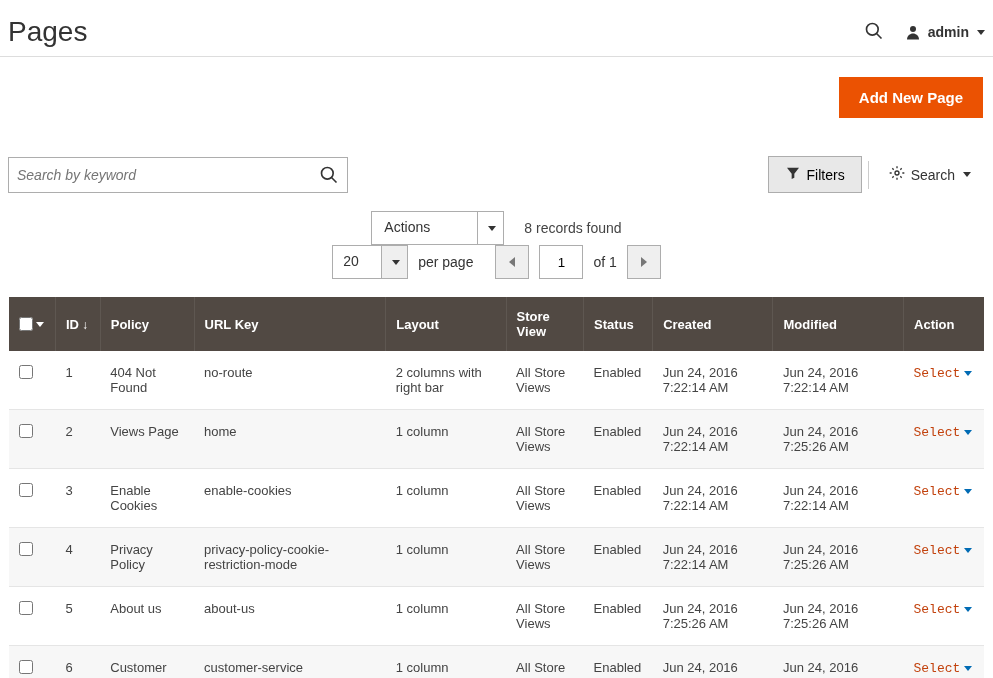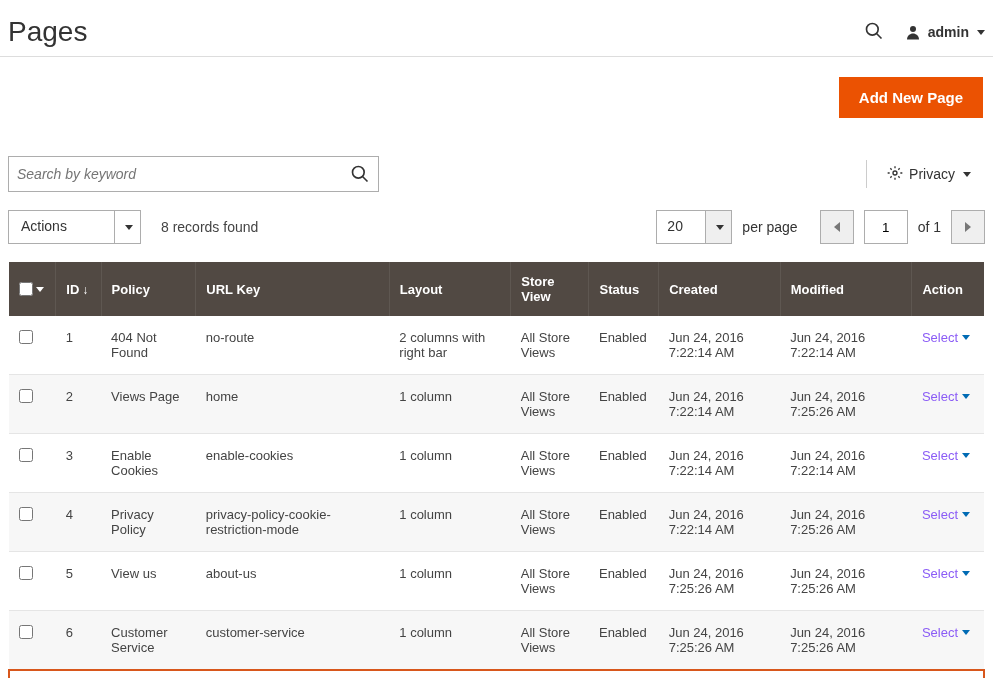--- a/index.html
+++ b/index.html
@@ -7,47 +7,47 @@
   .header { display: flex; justify-content: space-between; align-items: center; padding: 16px 8px 8px 8px; }
   .page-title { font-size: 28px; font-weight: 400; color: #333; }
   .header-right { display: flex; align-items: center; gap: 20px; font-weight: bold; }
   .search-icon svg { width: 20px; height: 20px; }
   .admin-user { display: flex; align-items: center; gap: 6px; cursor: pointer; }
   .admin-user svg.user { width: 18px; height: 18px; }
   .caret-down { display: inline-block; width: 0; height: 0; border-left: 4px solid transparent; border-right: 4px solid transparent; border-top: 5px solid #333; margin-left: 2px; }
   .add-bar { display: flex; justify-content: flex-end; padding: 20px 10px; border-top: 1px solid #ddd; background: #fafafa0a; }
   .btn-primary { background: #eb5202; color: #fff; border: none; padding: 12px 20px; font-size: 15px; font-weight: 600; cursor: pointer; }
   .controls-row1 { display: flex; justify-content: space-between; align-items: center; padding: 18px 8px 8px 8px; }
-  .search-box { display: flex; align-items: center; border: 1px solid #adadad; width: 371px; height: 36px; padding: 0 8px; }
+  .search-box { display: flex; align-items: center; border: 1px solid #adadad; width: 340px; height: 36px; padding: 0 8px; }
   .search-box input { border: none; outline: none; flex: 1; font-size: 14px; font-style: italic; color: #666; background: transparent; }
   .search-box svg { width: 20px; height: 20px; }
   .right-controls { display: flex; align-items: center; gap: 6px; }
   .btn-filters { background: #e8e8e8; border: 1px solid #adadad; padding: 8px 16px; display: flex; align-items: center; gap: 6px; cursor: pointer; font-size: 14px; }
   .view-ctrl { display: flex; align-items: center; gap: 6px; padding: 0 14px; cursor: pointer; }
   .divider-v { width: 1px; height: 28px; background: #ccc; }
-  .controls-row2 { display: flex; justify-content: space-between; align-items: center; padding: 10px 8px 18px 8px; }
+  .controls-row2 { display: flex; justify-content: space-between; align-items: center; padding: 10px 8px 18px 8px; flex-direction: column; }
   .left-row2 { display: flex; align-items: center; gap: 20px; }
   .actions-dd { display: flex; border: 1px solid #adadad; height: 34px; }
   .actions-dd .lbl { padding: 7px 12px; width: 105px; }
   .actions-dd .dd { border-left: 1px solid #adadad; display: flex; align-items: center; justify-content: center; width: 26px; }
   .records { color: #444; }
   .right-row2 { display: flex; align-items: flex-end; gap: 12px; }
   .perpage { display: flex; align-items: center; gap: 10px; }
   .perpage-sel { display: flex; border: 1px solid #adadad; height: 34px; }
   .perpage-sel .val { padding: 7px 10px; width: 48px; text-align: left; }
   .perpage-sel .dd { border-left: 1px solid #adadad; background: #efefef; display: flex; align-items: center; justify-content: center; width: 26px; }
   .pager { display: flex; align-items: center; gap: 10px; margin-left: 10px; }
   .pg-btn { width: 34px; height: 34px; border: 1px solid #adadad; display: flex; align-items: center; justify-content: center; background: #efefef; cursor: pointer; }
   .pg-input { width: 44px; height: 34px; border: 1px solid #adadad; text-align: center; }
   table { width: calc(100% - 16px); margin: 0 8px; border-collapse: collapse; }
   thead th { background: #514943; color: #fff; font-weight: 600; text-align: left; padding: 12px 10px; font-size: 13px; border-right: 1px solid rgba(255,255,255,0.08); }
   tbody td { padding: 14px 10px; border-bottom: 1px solid #e5e5e5; font-size: 13px; color: #444; vertical-align: top; }
   tbody tr:nth-child(even) td { background: #f7f7f7; }
   .chk { width: 14px; height: 14px; }
-  .select-link { color: #8b5cf6; cursor: pointer; display: inline-flex; align-items: center; gap: 4px; }
+  .select-link { color: #c2410c; cursor: pointer; display: inline-flex; align-items: center; gap: 4px; font-family: Liberation Mono, monospace; }
   .select-caret { display: inline-block; width: 0; height: 0; border-left: 4px solid transparent; border-right: 4px solid transparent; border-top: 5px solid #006bb4; }
   .hl-row td { outline: 0; }
   .th-chk { display: flex; align-items: center; gap:3px;}
   .th-caret { display:inline-block; width:0;height:0;border-left:4px solid transparent;border-right:4px solid transparent;border-top:5px solid #fff;}
   .sort-arrow { font-size: 12px; margin-left:3px;}
   .gear svg, .eye svg, .funnel svg { width:16px; height:16px; }
   .chev { display:inline-block; width:0;height:0;border-top:5px solid transparent;border-bottom:5px solid transparent;}
   .chev.left { border-right:6px solid #777;}
   .chev.right{ border-left:6px solid #777;}
 </style>
@@ -80,27 +80,33 @@
 
 <div class="controls-row1">
   <div class="search-box">
     <input type="text" placeholder="Search by keyword" style="">
     <svg viewBox="0 0 24 24" fill="none" stroke="#333" stroke-width="2">
         <circle cx="10" cy="10" r="7"></circle>
         <line x1="15" y1="15" x2="21" y2="21"></line>
       </svg>
   </div>
   <div class="right-controls">
+    <button class="btn-filters">
+      <span class="funnel"><svg viewBox="0 0 24 24" fill="#333">
+            <path d="M3 4h18l-7 9v6l-4 2v-8z"></path>
+          </svg></span>
+      <span>Filters</span>
+    </button>
     <div class="divider-v"></div>
     <div class="view-ctrl">
       <span class="gear"><svg viewBox="0 0 24 24" fill="#333">
             <circle cx="12" cy="12" r="3" fill="none" stroke="#333" stroke-width="2"></circle>
             <path d="M12 2v3M12 19v3M4 12H1M23 12h-3M5 5l2 2M17 17l2 2M5 19l2-2M17 7l2-2" stroke="#333" stroke-width="2"></path>
           </svg></span>
-      <span>Privacy</span>
+      <span>Search</span>
       <span class="caret-down"></span>
     </div>
   </div>
 </div>
 
 <div class="controls-row2">
   <div class="left-row2">
     <div class="actions-dd">
       <div class="lbl">Actions</div>
       <div class="dd">
@@ -197,21 +203,21 @@
     <td>1 column</td>
     <td>All Store Views</td>
     <td>Enabled</td>
     <td>Jun 24, 2016 7:22:14 AM</td>
     <td>Jun 24, 2016 7:25:26 AM</td>
     <td><span class="select-link">Select <span class="select-caret"></span></span></td>
       </tr>
       <tr>
     <td><input type="checkbox" class="chk" style=""></td>
     <td>5</td>
-    <td>View us</td>
+    <td>About us</td>
     <td>about-us</td>
     <td>1 column</td>
     <td>All Store Views</td>
     <td>Enabled</td>
     <td>Jun 24, 2016 7:25:26 AM</td>
     <td>Jun 24, 2016 7:25:26 AM</td>
     <td><span class="select-link">Select <span class="select-caret"></span></span></td>
       </tr>
       <tr>
     <td><input type="checkbox" class="chk" style=""></td>

